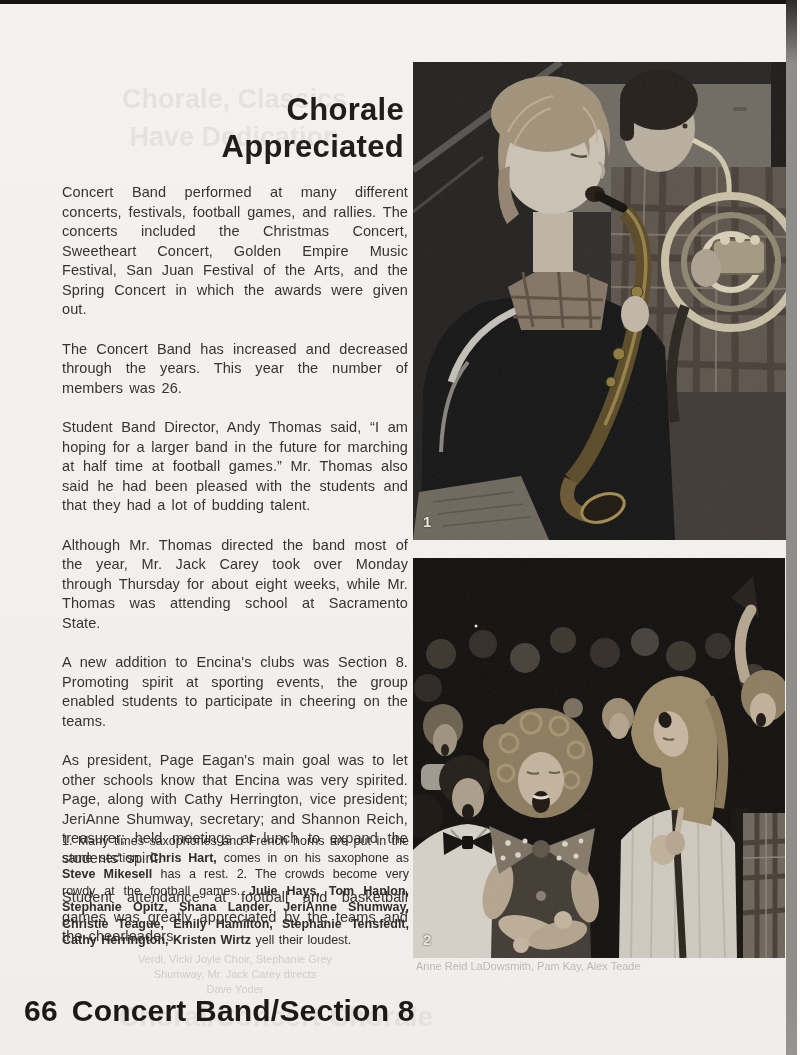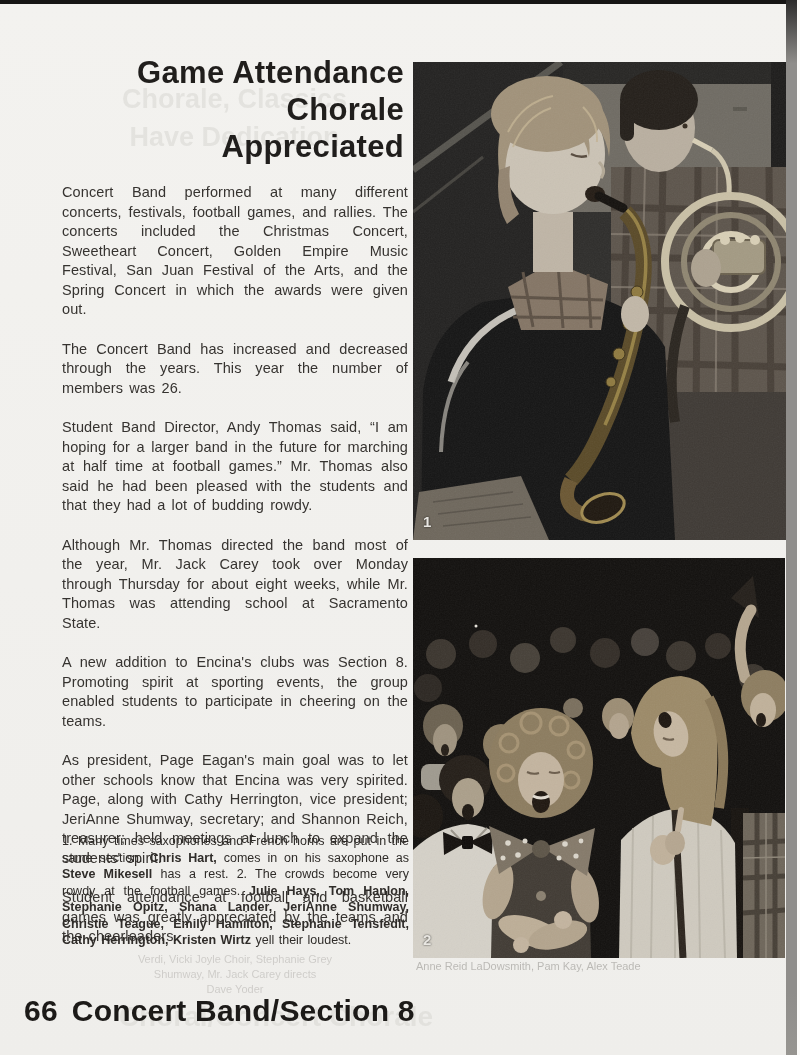--- a/index.html
+++ b/index.html
@@ -56,29 +56,29 @@
 <body>
 
 <div class="page">
 
   <div class="top-edge"></div>
 
   <div class="ghost ghost-t1">Chorale, Classics</div>
   <div class="ghost ghost-t2">Have Dedication</div>
 
   <h1 class="title">
-    <span>Game Attendance</span><br>
+    <br>
     <span>Chorale</span><br>
     <span>Appreciated</span>
   </h1>
 
   <div class="body-copy">
     <p>Concert Band performed at many different concerts, festivals, football games, and rallies. The concerts included the Christmas Concert, Sweetheart Concert, Golden Empire Music Festival, San Juan Festival of the Arts, and the Spring Concert in which the awards were given out.</p>
     <p>The Concert Band has increased and decreased through the years. This year the number of members was 26.</p>
-    <p>Student Band Director, Andy Thomas said, “I am hoping for a larger band in the future for marching at half time at football games.” Mr. Thomas also said he had been pleased with the students and that they had a lot of budding rowdy.</p>
+    <p>Student Band Director, Andy Thomas said, “I am hoping for a larger band in the future for marching at half time at football games.” Mr. Thomas also said he had been pleased with the students and that they had a lot of budding talent.</p>
     <p>Although Mr. Thomas directed the band most of the year, Mr. Jack Carey took over Monday through Thursday for about eight weeks, while Mr. Thomas was attending school at Sacramento State.</p>
     <p>A new addition to Encina's clubs was Section 8. Promoting spirit at sporting events, the group enabled students to participate in cheering on the teams.</p>
     <p>As president, Page Eagan's main goal was to let other schools know that Encina was very spirited. Page, along with Cathy Herrington, vice president; JeriAnne Shumway, secretary; and Shannon Reich, treasurer; held meetings at lunch to expand the students' spirit.</p>
     <p>Student attendance at football and basketball games was greatly appreciated by the teams and the cheerleaders.</p>
   </div>
 
   <div class="caption">
     <span>1. Many times saxophones and French horns are put in the same section. </span><span class="b">Chris Hart,</span><span> comes in on his saxophone as </span><span class="b">Steve Mikesell</span><span> has a rest. 2. The crowds become very rowdy at the football games. </span><span class="b">Julie Hays, Tom Hanlon, Stephanie Opitz, Shana Lander, JeriAnne Shumway, Christie Teague, Emily Hamilton, Stephanie Tensfedlt, Cathy Herrington, Kristen Wirtz</span><span> yell their loudest.</span>
   </div>
 

